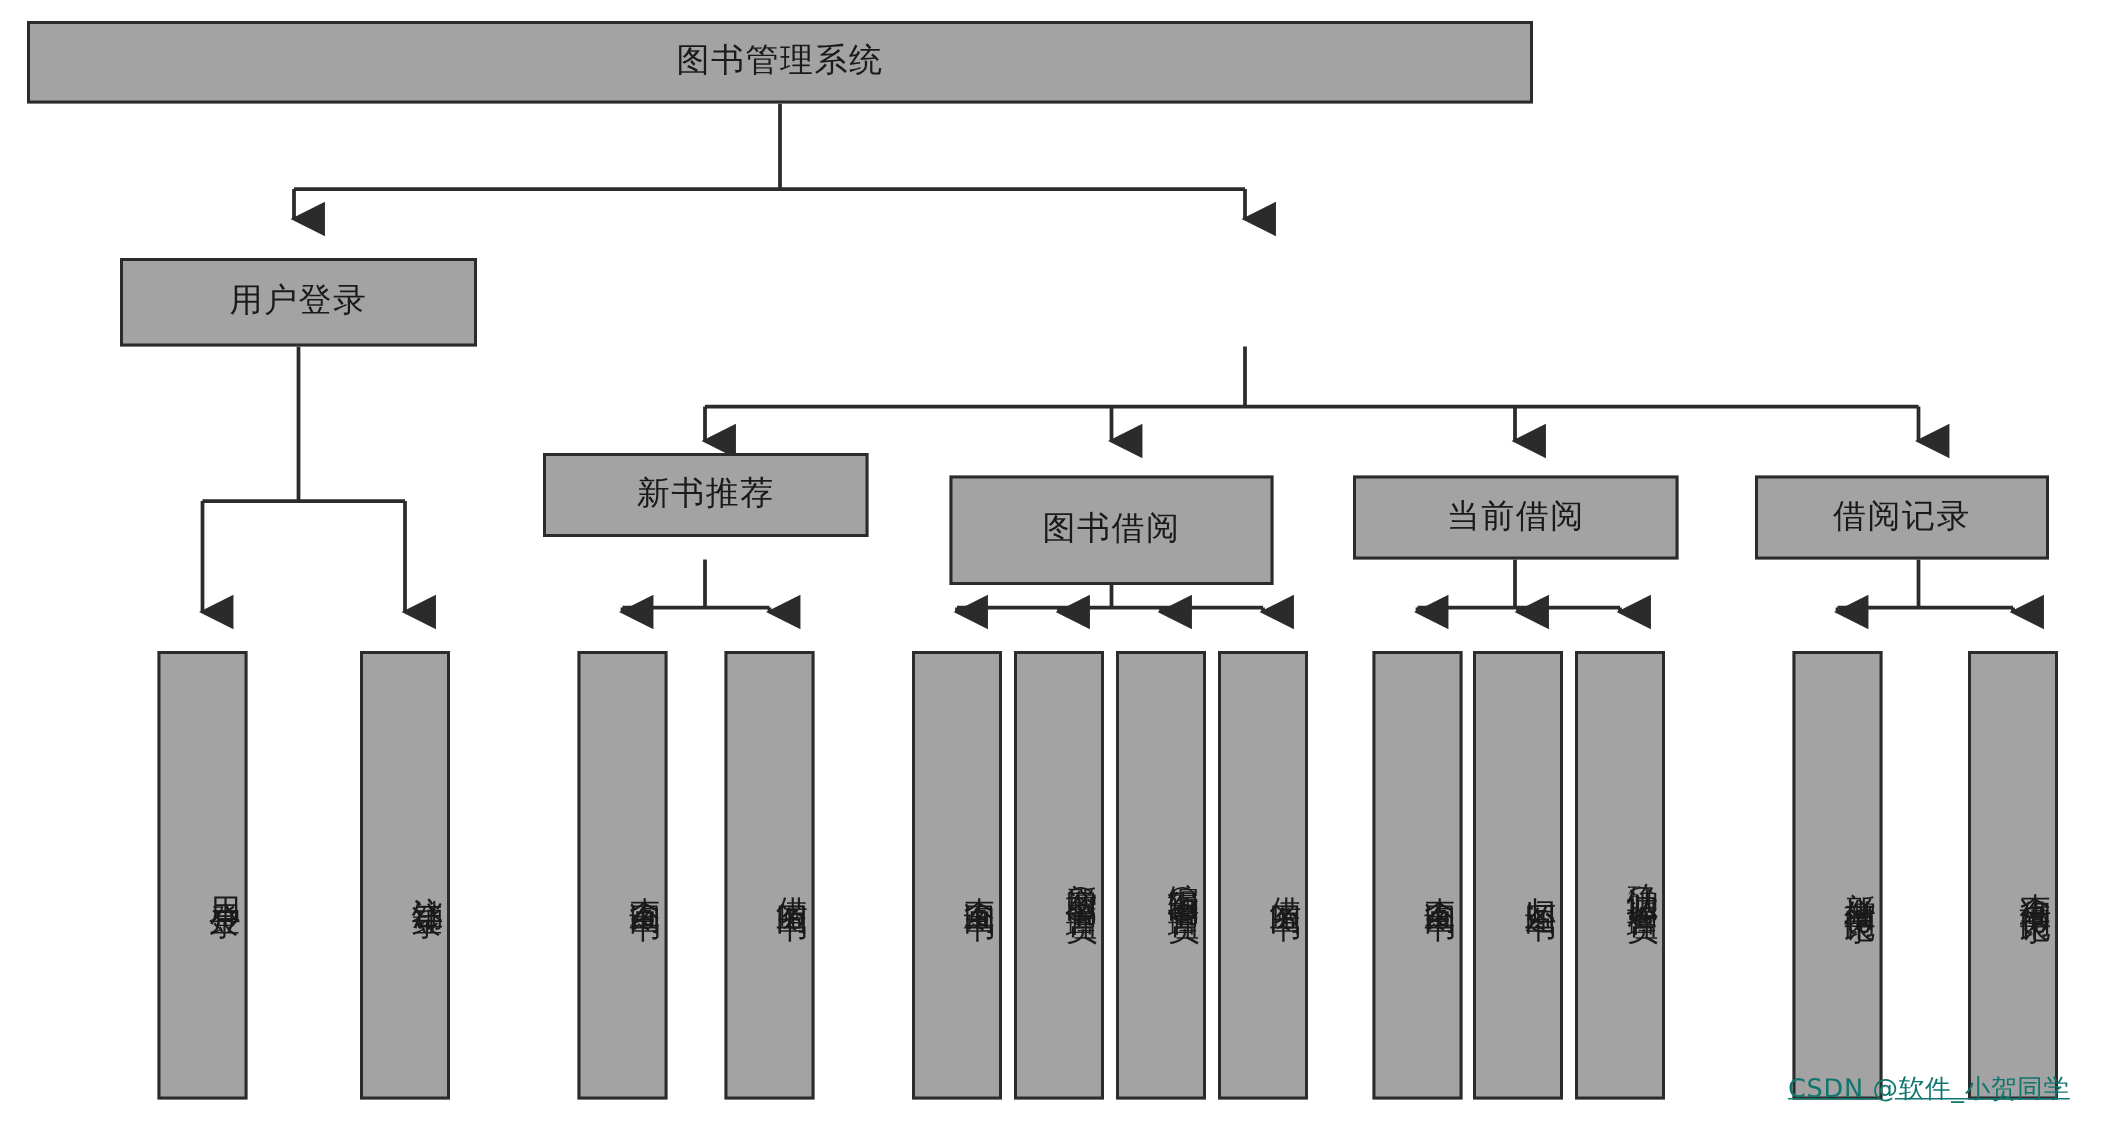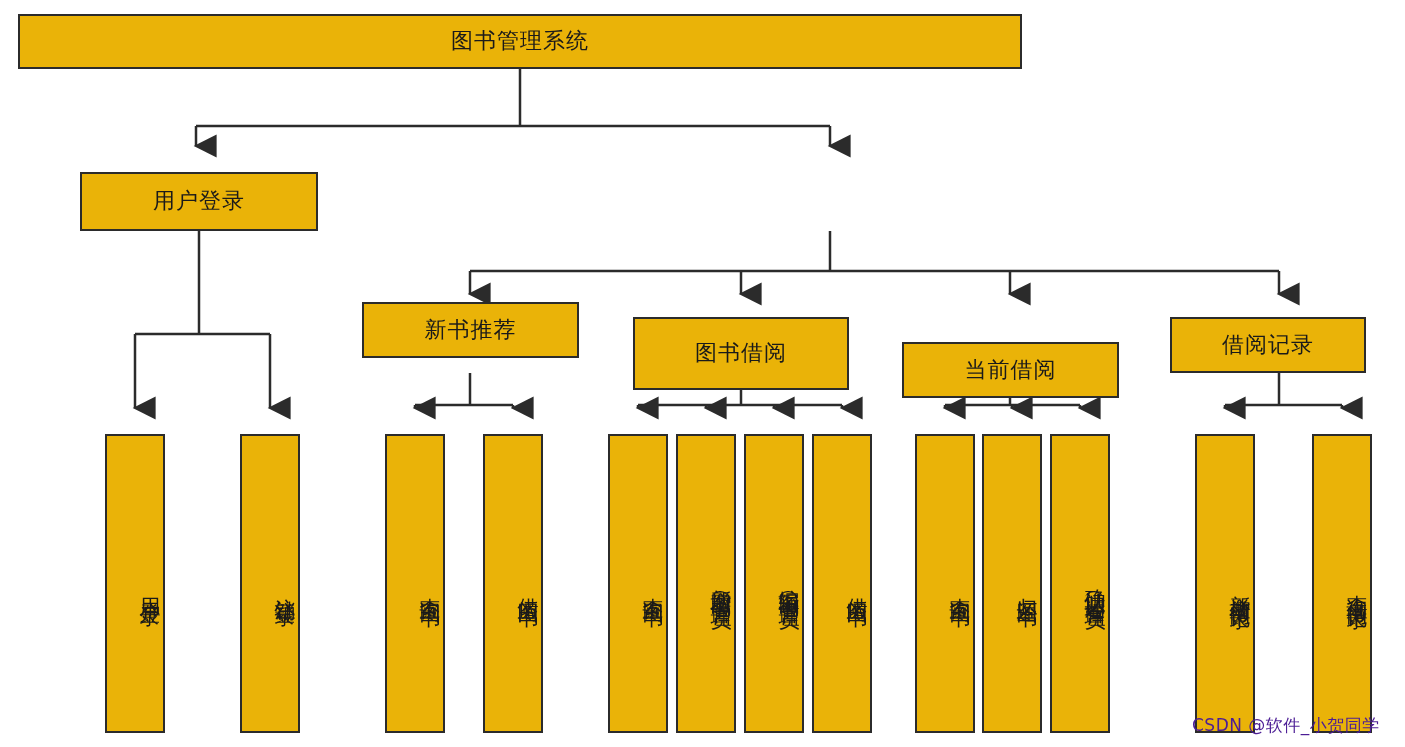--- a/index.html
+++ b/index.html
@@ -20,21 +20,21 @@
     left: 0;
     top: 0;
     width: 1405px;
     height: 747px;
     pointer-events: none;
   }
   .node {
     position: absolute;
     box-sizing: border-box;
     border: 2px solid #2b2b2b;
-    background: #eab308;
+    background: #a3a3a3;
     display: flex;
     align-items: center;
     justify-content: center;
     color: #1a1a1a;
   }
   .node.horiz {
     font-size: 22px;
     letter-spacing: 1px;
     line-height: 1.2;
     text-align: center;
@@ -51,25 +51,26 @@
     text-align: left;
   }
   .node.vert.topalign {
     padding-top: 4px;
   }
   .node-label {
     display: block;
   }
   .watermark {
     position: absolute;
-    color: #4c1d95;
+    color: #0f766e;
     font-size: 17px;
     letter-spacing: 0.5px;
     white-space: nowrap;
     user-select: none;
+    text-decoration: underline;
   }
 </style>
 </head>
 <body>
 
 <div id="canvas">
 
   <svg id="edges" viewBox="0 0 1405 747" width="1405" height="747">
     <defs>
       <marker id="arrow" viewBox="0 0 12 12" refX="6" refY="10" markerWidth="11" markerHeight="11" orient="auto-start-reverse">
@@ -127,21 +128,21 @@
   <div class="node horiz" style="left: 80px; top: 172px; width: 238px; height: 59px;">
     <span class="node-label">用户登录</span>
   </div>
 
   <div class="node horiz" style="left: 362px; top: 302px; width: 217px; height: 56px;">
     <span class="node-label">新书推荐</span>
   </div>
   <div class="node horiz" style="left: 633px; top: 317px; width: 216px; height: 73px;">
     <span class="node-label">图书借阅</span>
   </div>
-  <div class="node horiz" style="left: 902px; top: 317px; width: 217px; height: 56px; margin-top: 25px;">
+  <div class="node horiz" style="left: 902px; top: 317px; width: 217px; height: 56px;">
     <span class="node-label">当前借阅</span>
   </div>
   <div class="node horiz" style="left: 1170px; top: 317px; width: 196px; height: 56px;">
     <span class="node-label">借阅记录</span>
   </div>
 
   <div class="node vert" style="left: 105px; top: 434px; width: 60px; height: 299px;">
     <span class="node-label">用户登录</span>
   </div>
   <div class="node vert" style="left: 240px; top: 434px; width: 60px; height: 299px;">

